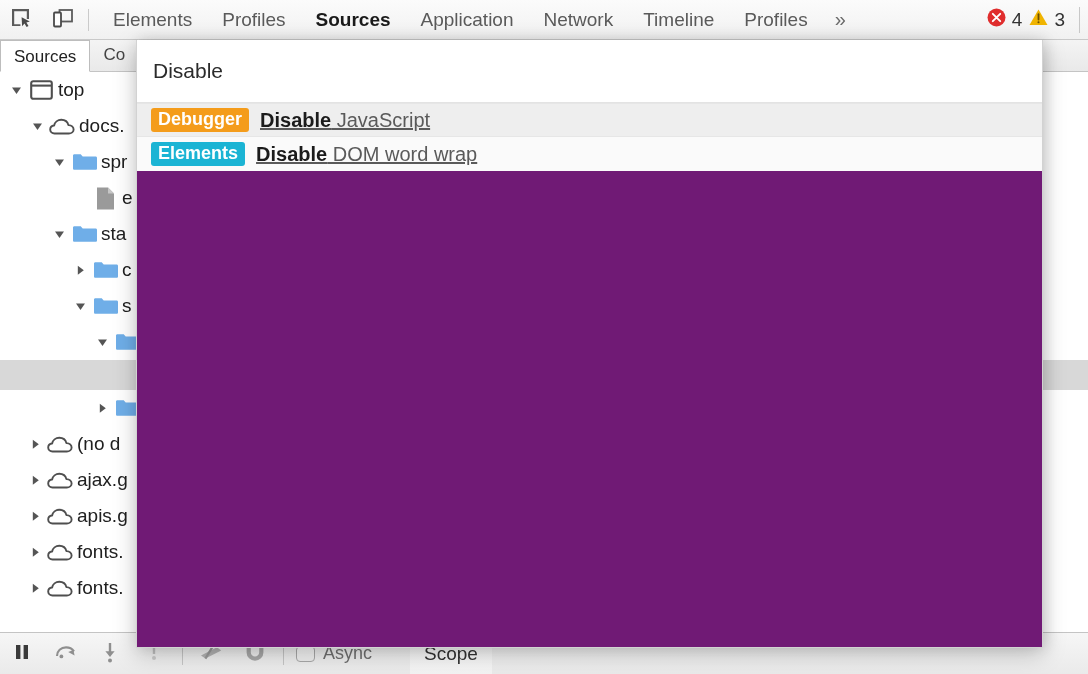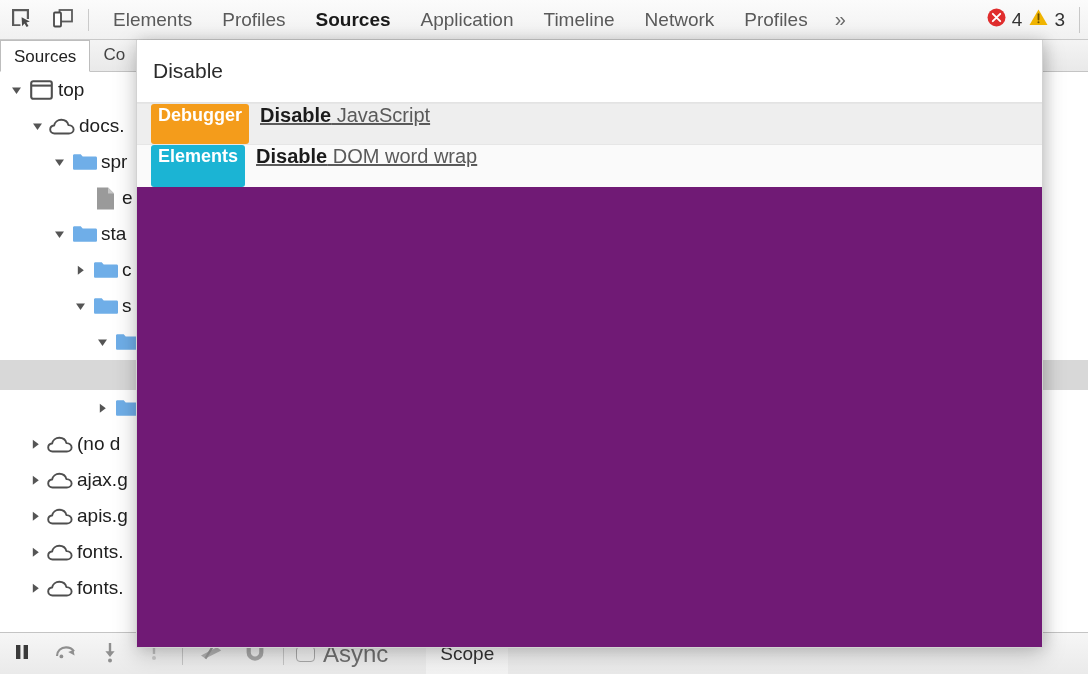--- a/index.html
+++ b/index.html
@@ -96,21 +96,21 @@
   }
   .dbg-sep { width: 1px; height: 22px; background: #c6c6c6; margin: 0 6px; }
   .async-wrap {
     display: flex; align-items: center; gap: 8px; padding-left: 6px;
     cursor: pointer;
   }
   .async-box {
     width: 19px; height: 16px; border: 1px solid #a9a9a9; border-radius: 4px;
     background: linear-gradient(#fdfdfd, #ececec);
   }
-  .async-label { font-size: 24px; color: #707070; }
+  .async-label { font-size: 18px; color: #707070; }
   .sw-tabs { display: flex; align-items: center; height: 41px; margin-left: 38px; flex-direction: column; }
   .sw-sep { width: 1px; height: 41px; background: #c6c6c6; }
   .sw-tab {
     font-size: 19px; color: #888; padding: 0 14px; height: 41px;
     line-height: 41px; cursor: pointer;
   }
   .sw-tab.active {
     color: #333;
     background: linear-gradient(#fdfdfd, #f3f3f3);
   }
@@ -130,21 +130,21 @@
     border-bottom: 1px solid #e3e3e3;
     display: flex; align-items: center; padding: 0 16px;
   }
   .palette-input {
     width: 100%; border: none; outline: none; background: transparent;
     font-family: "Liberation Sans", sans-serif;
     font-size: 21px; color: #2b2b2b;
   }
   .palette-list { background: #fafafa; }
   .presult {
-    height: 42px; display: flex; 
+    height: 34px; display: flex; align-items: center;
     padding-left: 14px; cursor: pointer; gap: 11px;
   }
   .presult.selected {
     background: #eeeeee;
     border-top: 1px solid #e6e6e6;
     border-bottom: 1px solid #e6e6e6;
   }
   .badge {
     font-size: 18px; color: #ffffff; font-weight: bold;
     padding: 2px 7px 3px; border-radius: 3px; line-height: 1.05;
@@ -178,22 +178,22 @@
       </span>
     </div>
 
     <div class="tb-sep"></div>
 
     <div class="tabs">
       <div class="tab">Elements</div>
       <div class="tab">Profiles</div>
       <div class="tab active">Sources</div>
       <div class="tab">Application</div>
+      <div class="tab">Network</div>
       <div class="tab">Timeline</div>
-      <div class="tab">Network</div>
       <div class="tab">Profiles</div>
       <div class="tb-more">»</div>
     </div>
 
     <div class="counters">
       <div class="counter">
         <span>
           <svg width="21" height="21" viewBox="0 0 21 21">
             <circle cx="10.5" cy="10.5" r="9" fill="#E02D2D"></circle>
             <path d="M6.8 6.8l7.4 7.4M14.2 6.8l-7.4 7.4" stroke="#fff" stroke-width="1.9" stroke-linecap="round"></path>

